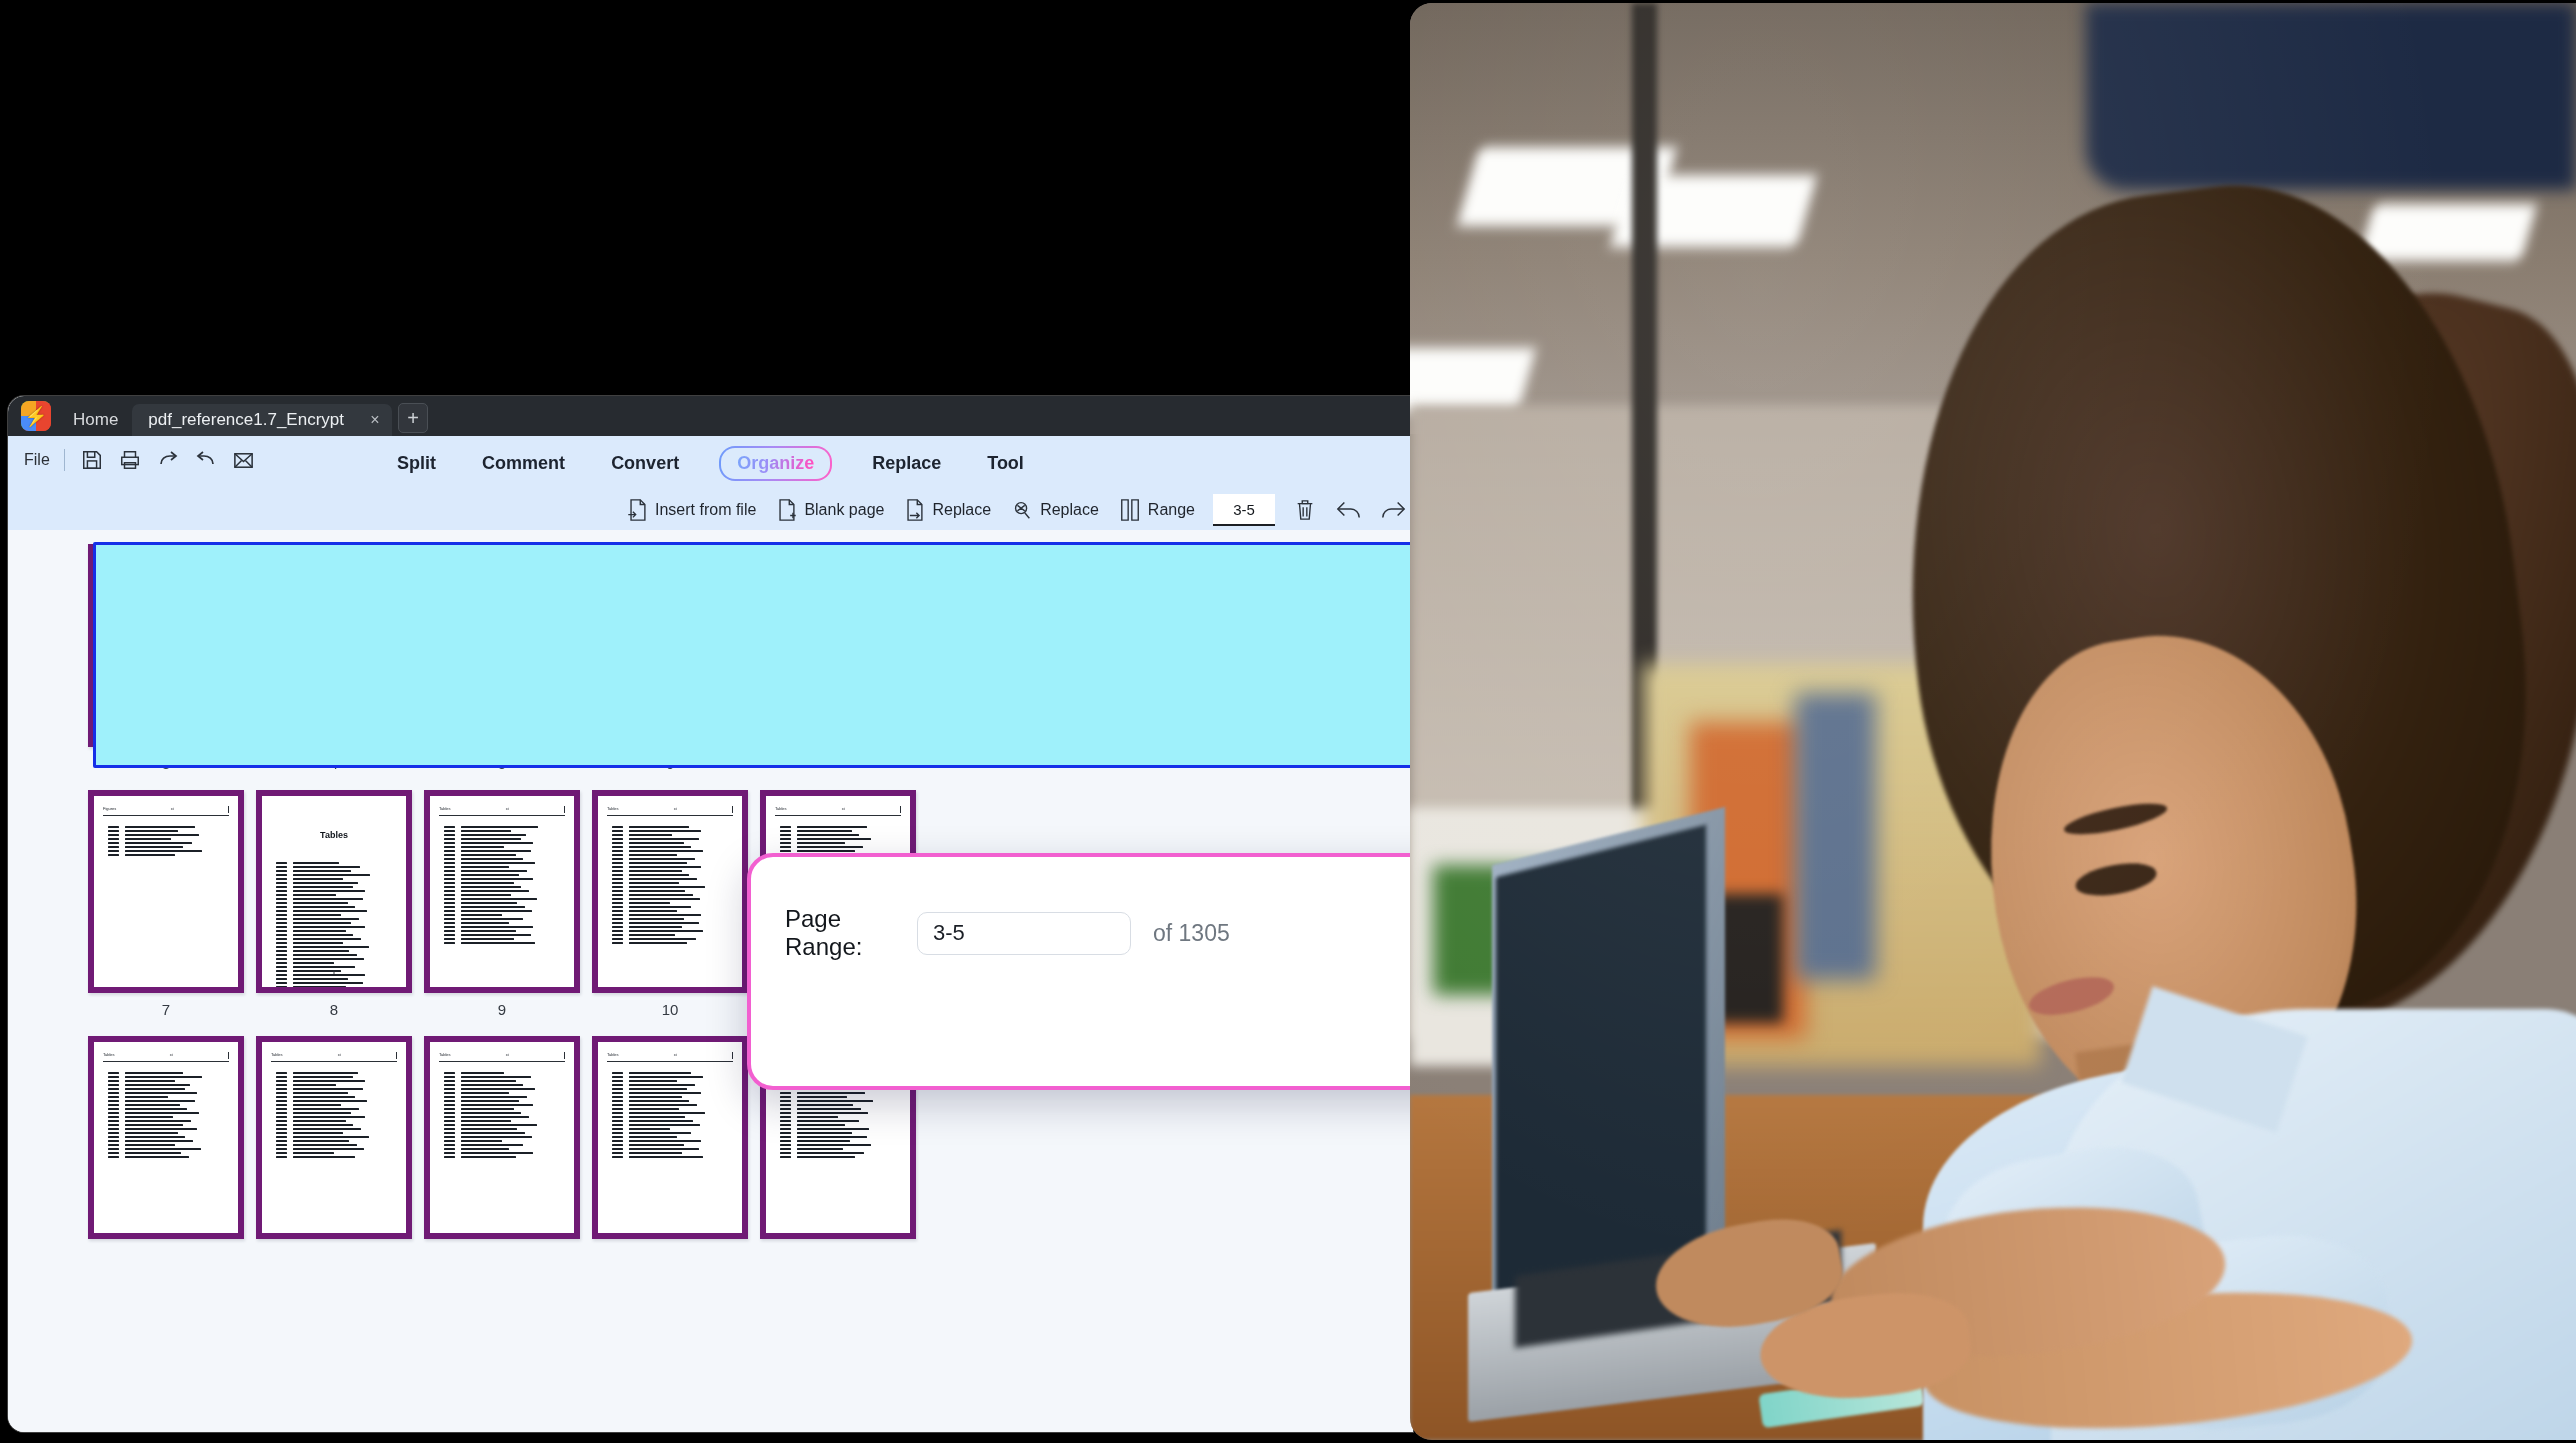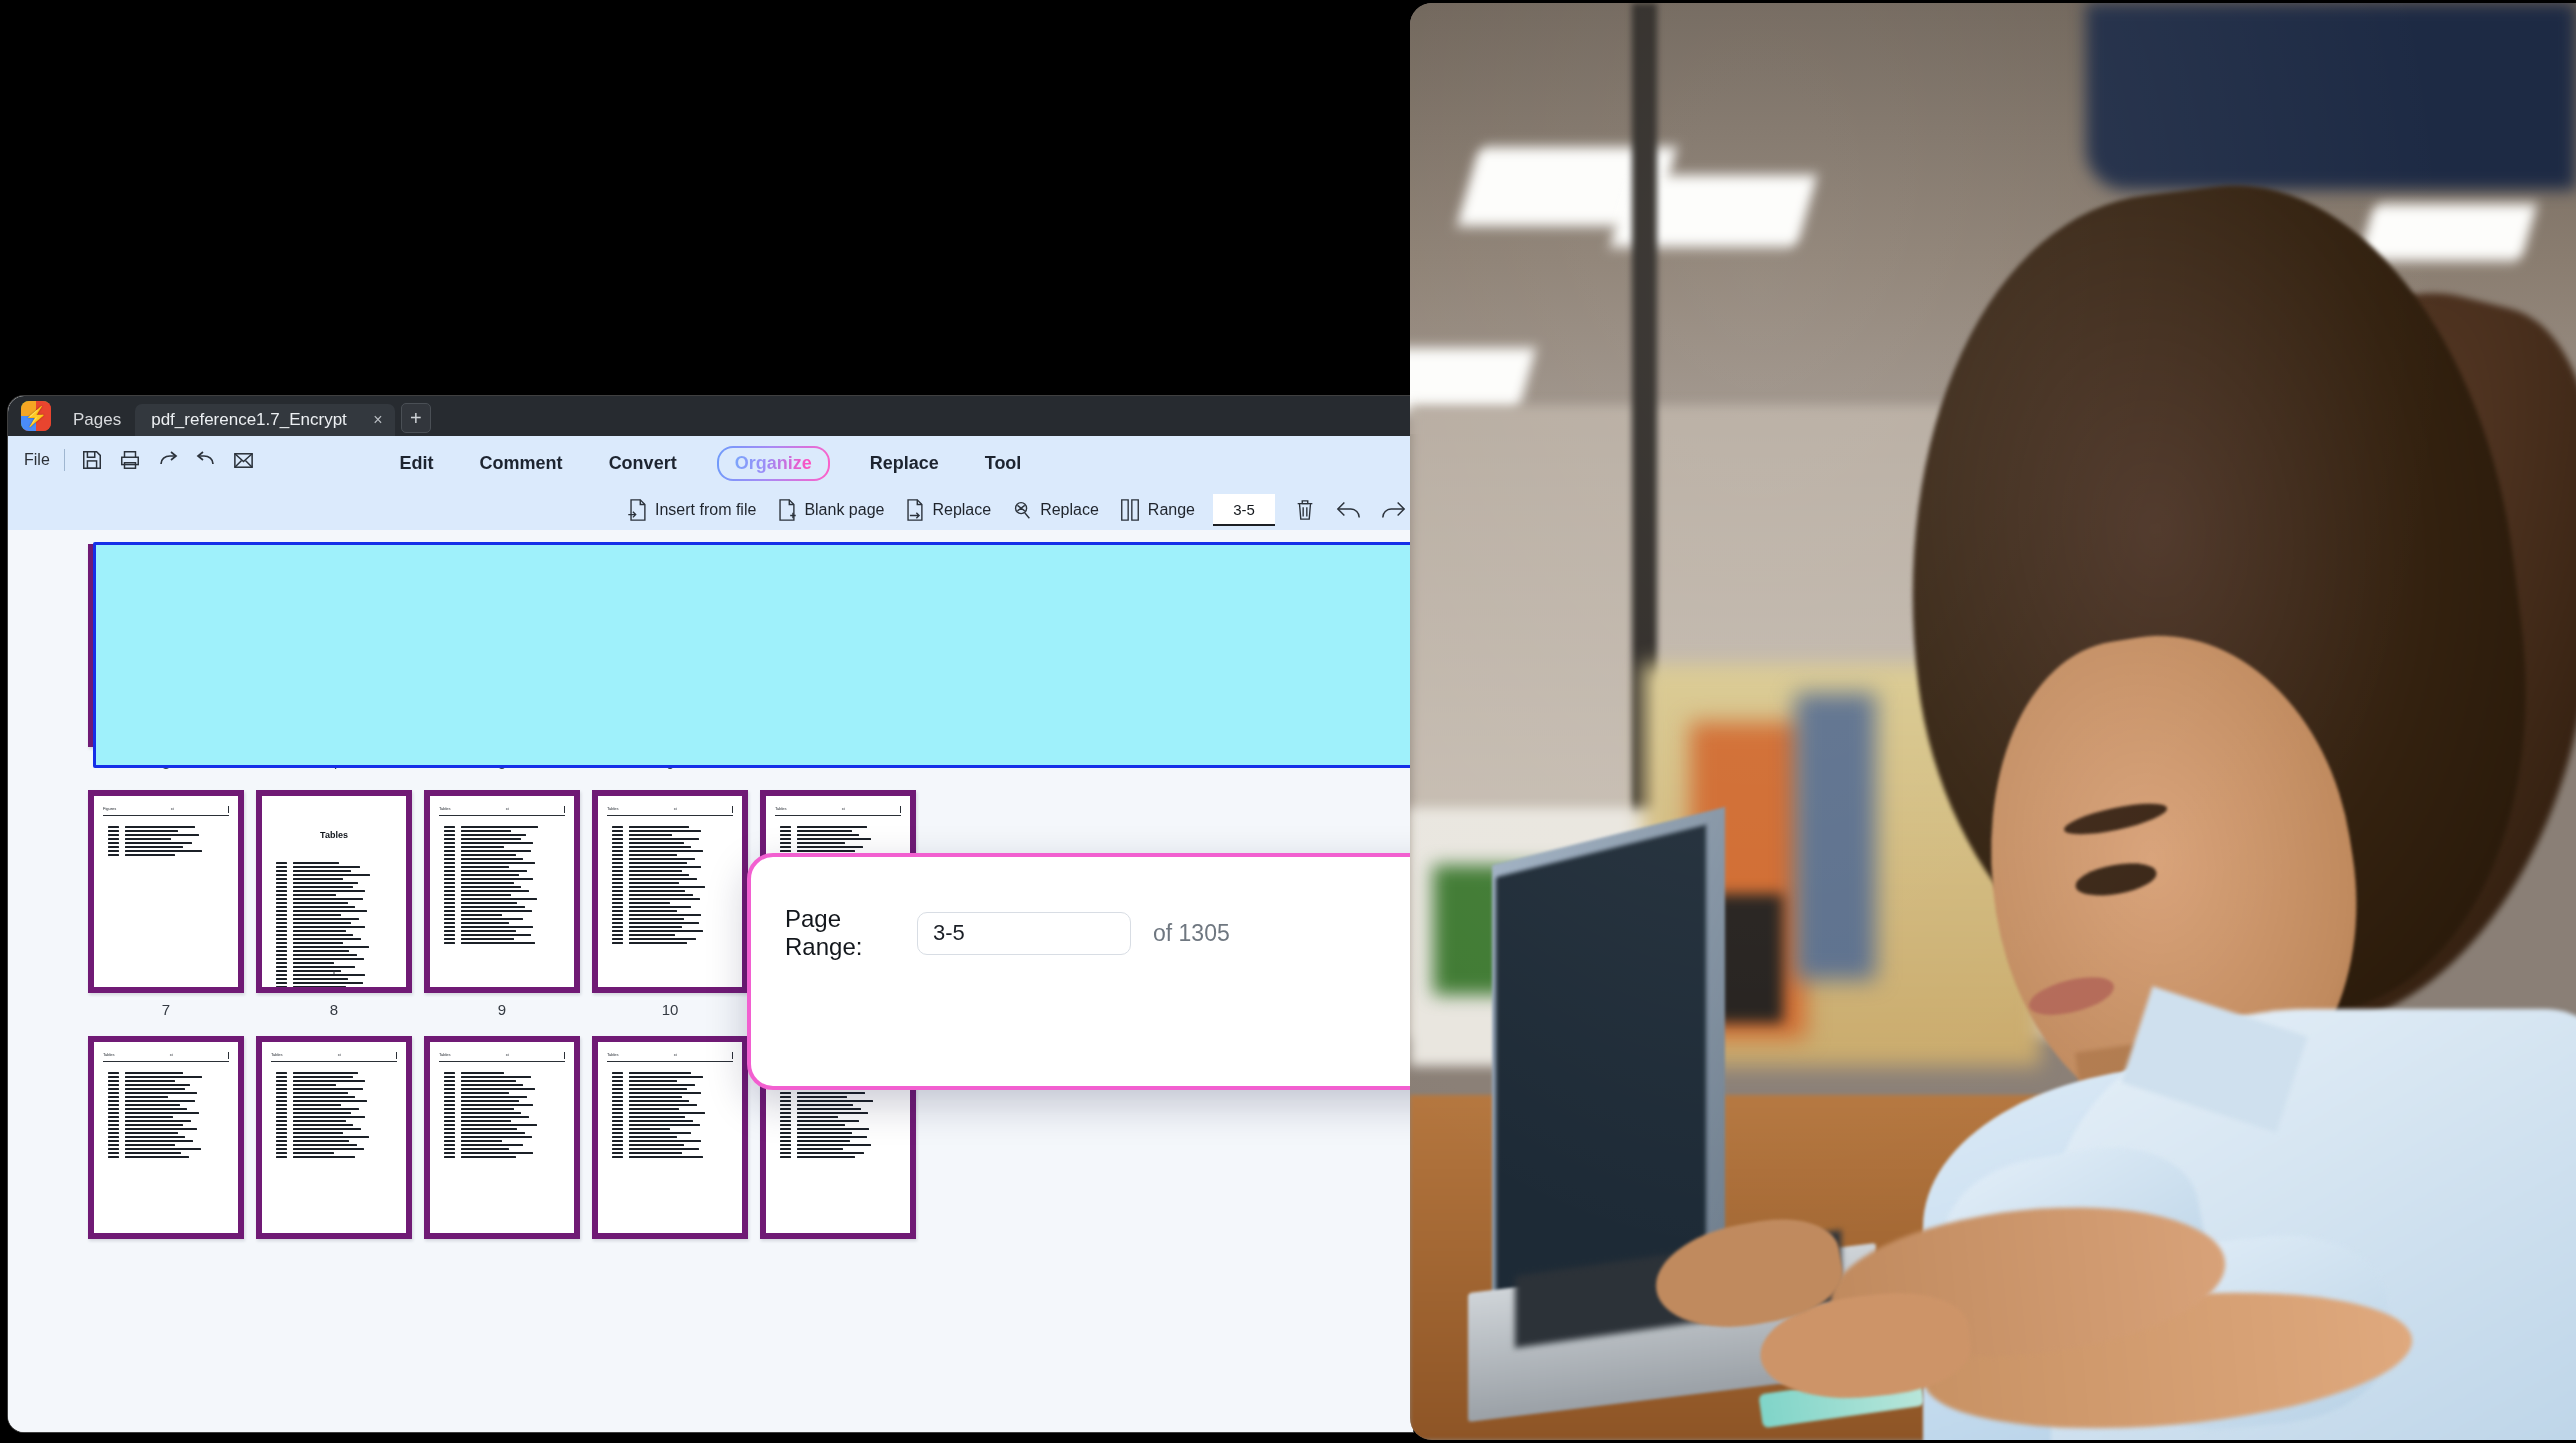--- a/index.html
+++ b/index.html
@@ -223,21 +223,21 @@
 
   <div id="tabbar">
     <div id="app-logo">
       <div class="q-tl"></div>
         <div class="q-tr"></div>
         <div class="q-bl"></div>
         <div class="q-br"></div>
       <div class="glyph">⚡</div>
     </div>
     <div class="tab home">
-      <span>Pages</span>
+      <span>Home</span>
     </div>
     <div class="tab doc">
       <span>pdf_reference1.7_Encrypt</span>
       <span class="tab-close">×</span>
     </div>
     <div class="tab-new">+</div>
   </div>
 
   <div id="ribbon">
 
@@ -274,21 +274,21 @@
       <span class="qicon">
         <svg width="23" height="23" viewBox="0 0 24 24" fill="none" stroke="#2b323b" stroke-width="1.6">
           <rect x="3" y="5" width="18" height="14"></rect>
             <path d="M3 5l9 8 9-8"></path>
             <path d="M3 19l7-7M21 19l-7-7"></path>
         </svg>
       </span>
     </div>
 
     <div id="menutabs">
-      <div class="mtab"><span>Edit</span></div>
+      <div class="mtab"><span>Split</span></div>
       <div class="mtab"><span>Comment</span></div>
       <div class="mtab"><span>Convert</span></div>
       <div class="mtab active"><span class="g1">Organize</span></div>
       <div class="mtab"><span>Replace</span></div>
       <div class="mtab"><span>Tool</span></div>
     </div>
 
     <div id="toolrow">
 
       <div class="titem">

